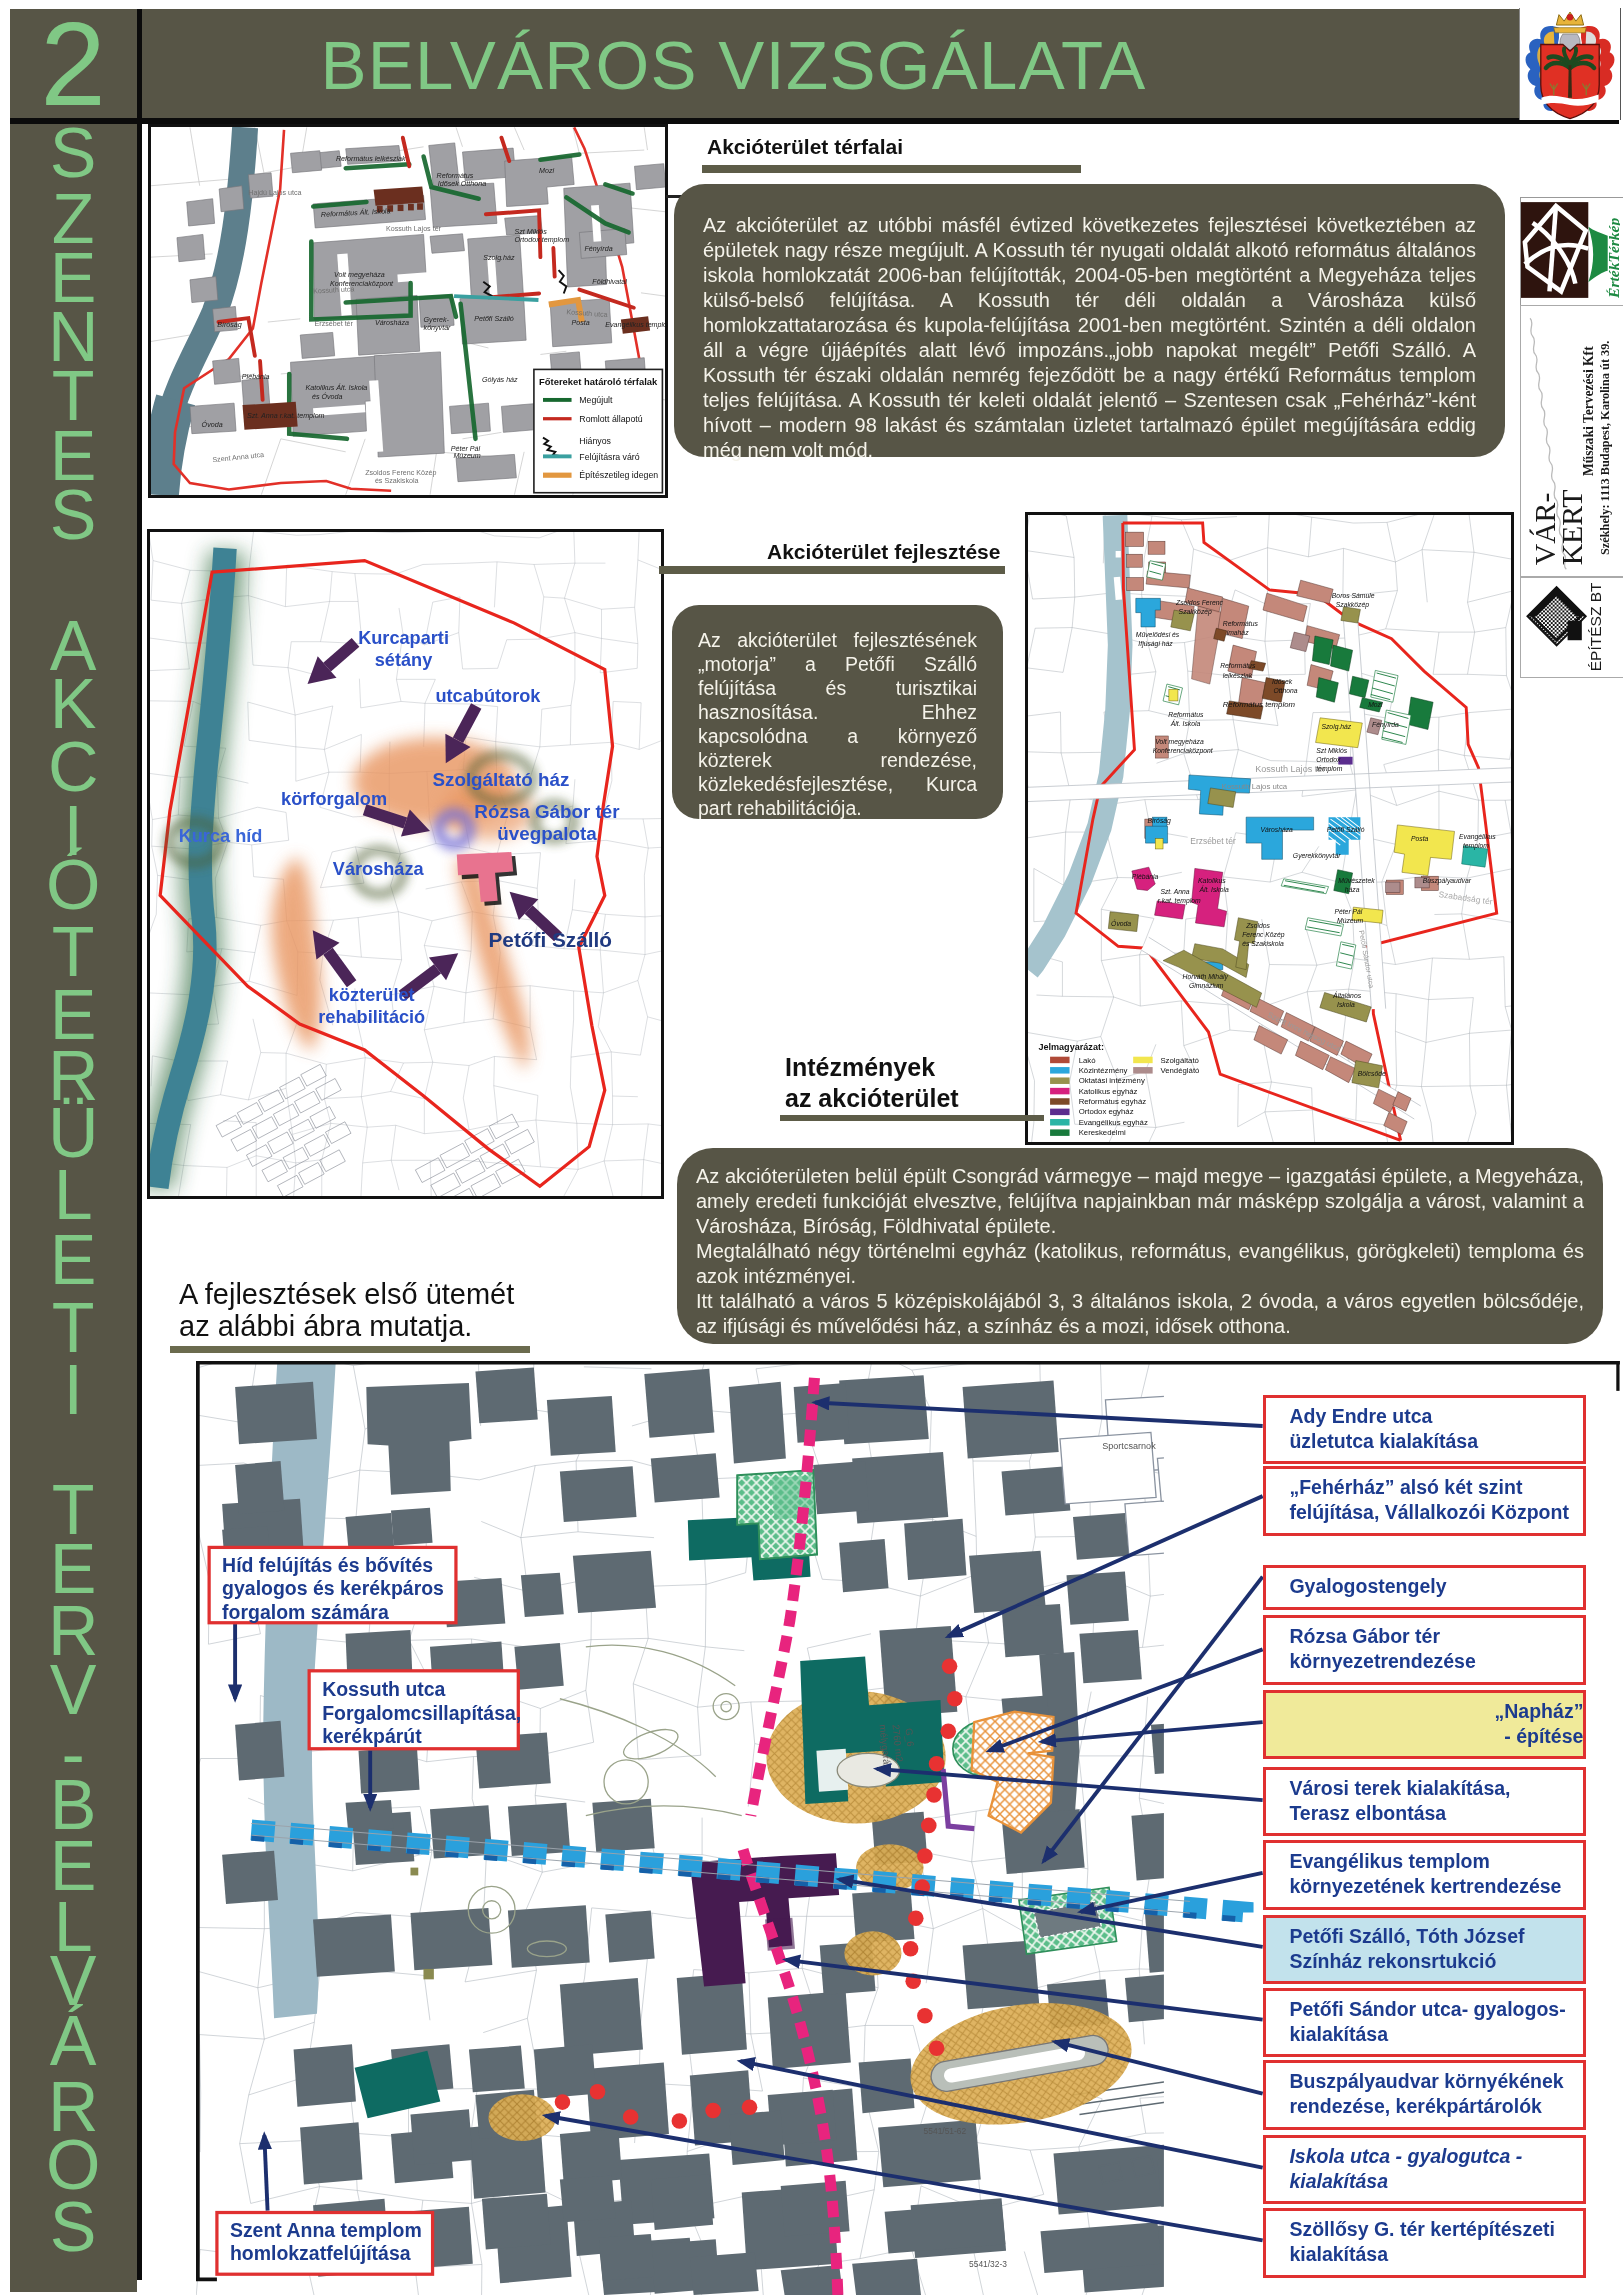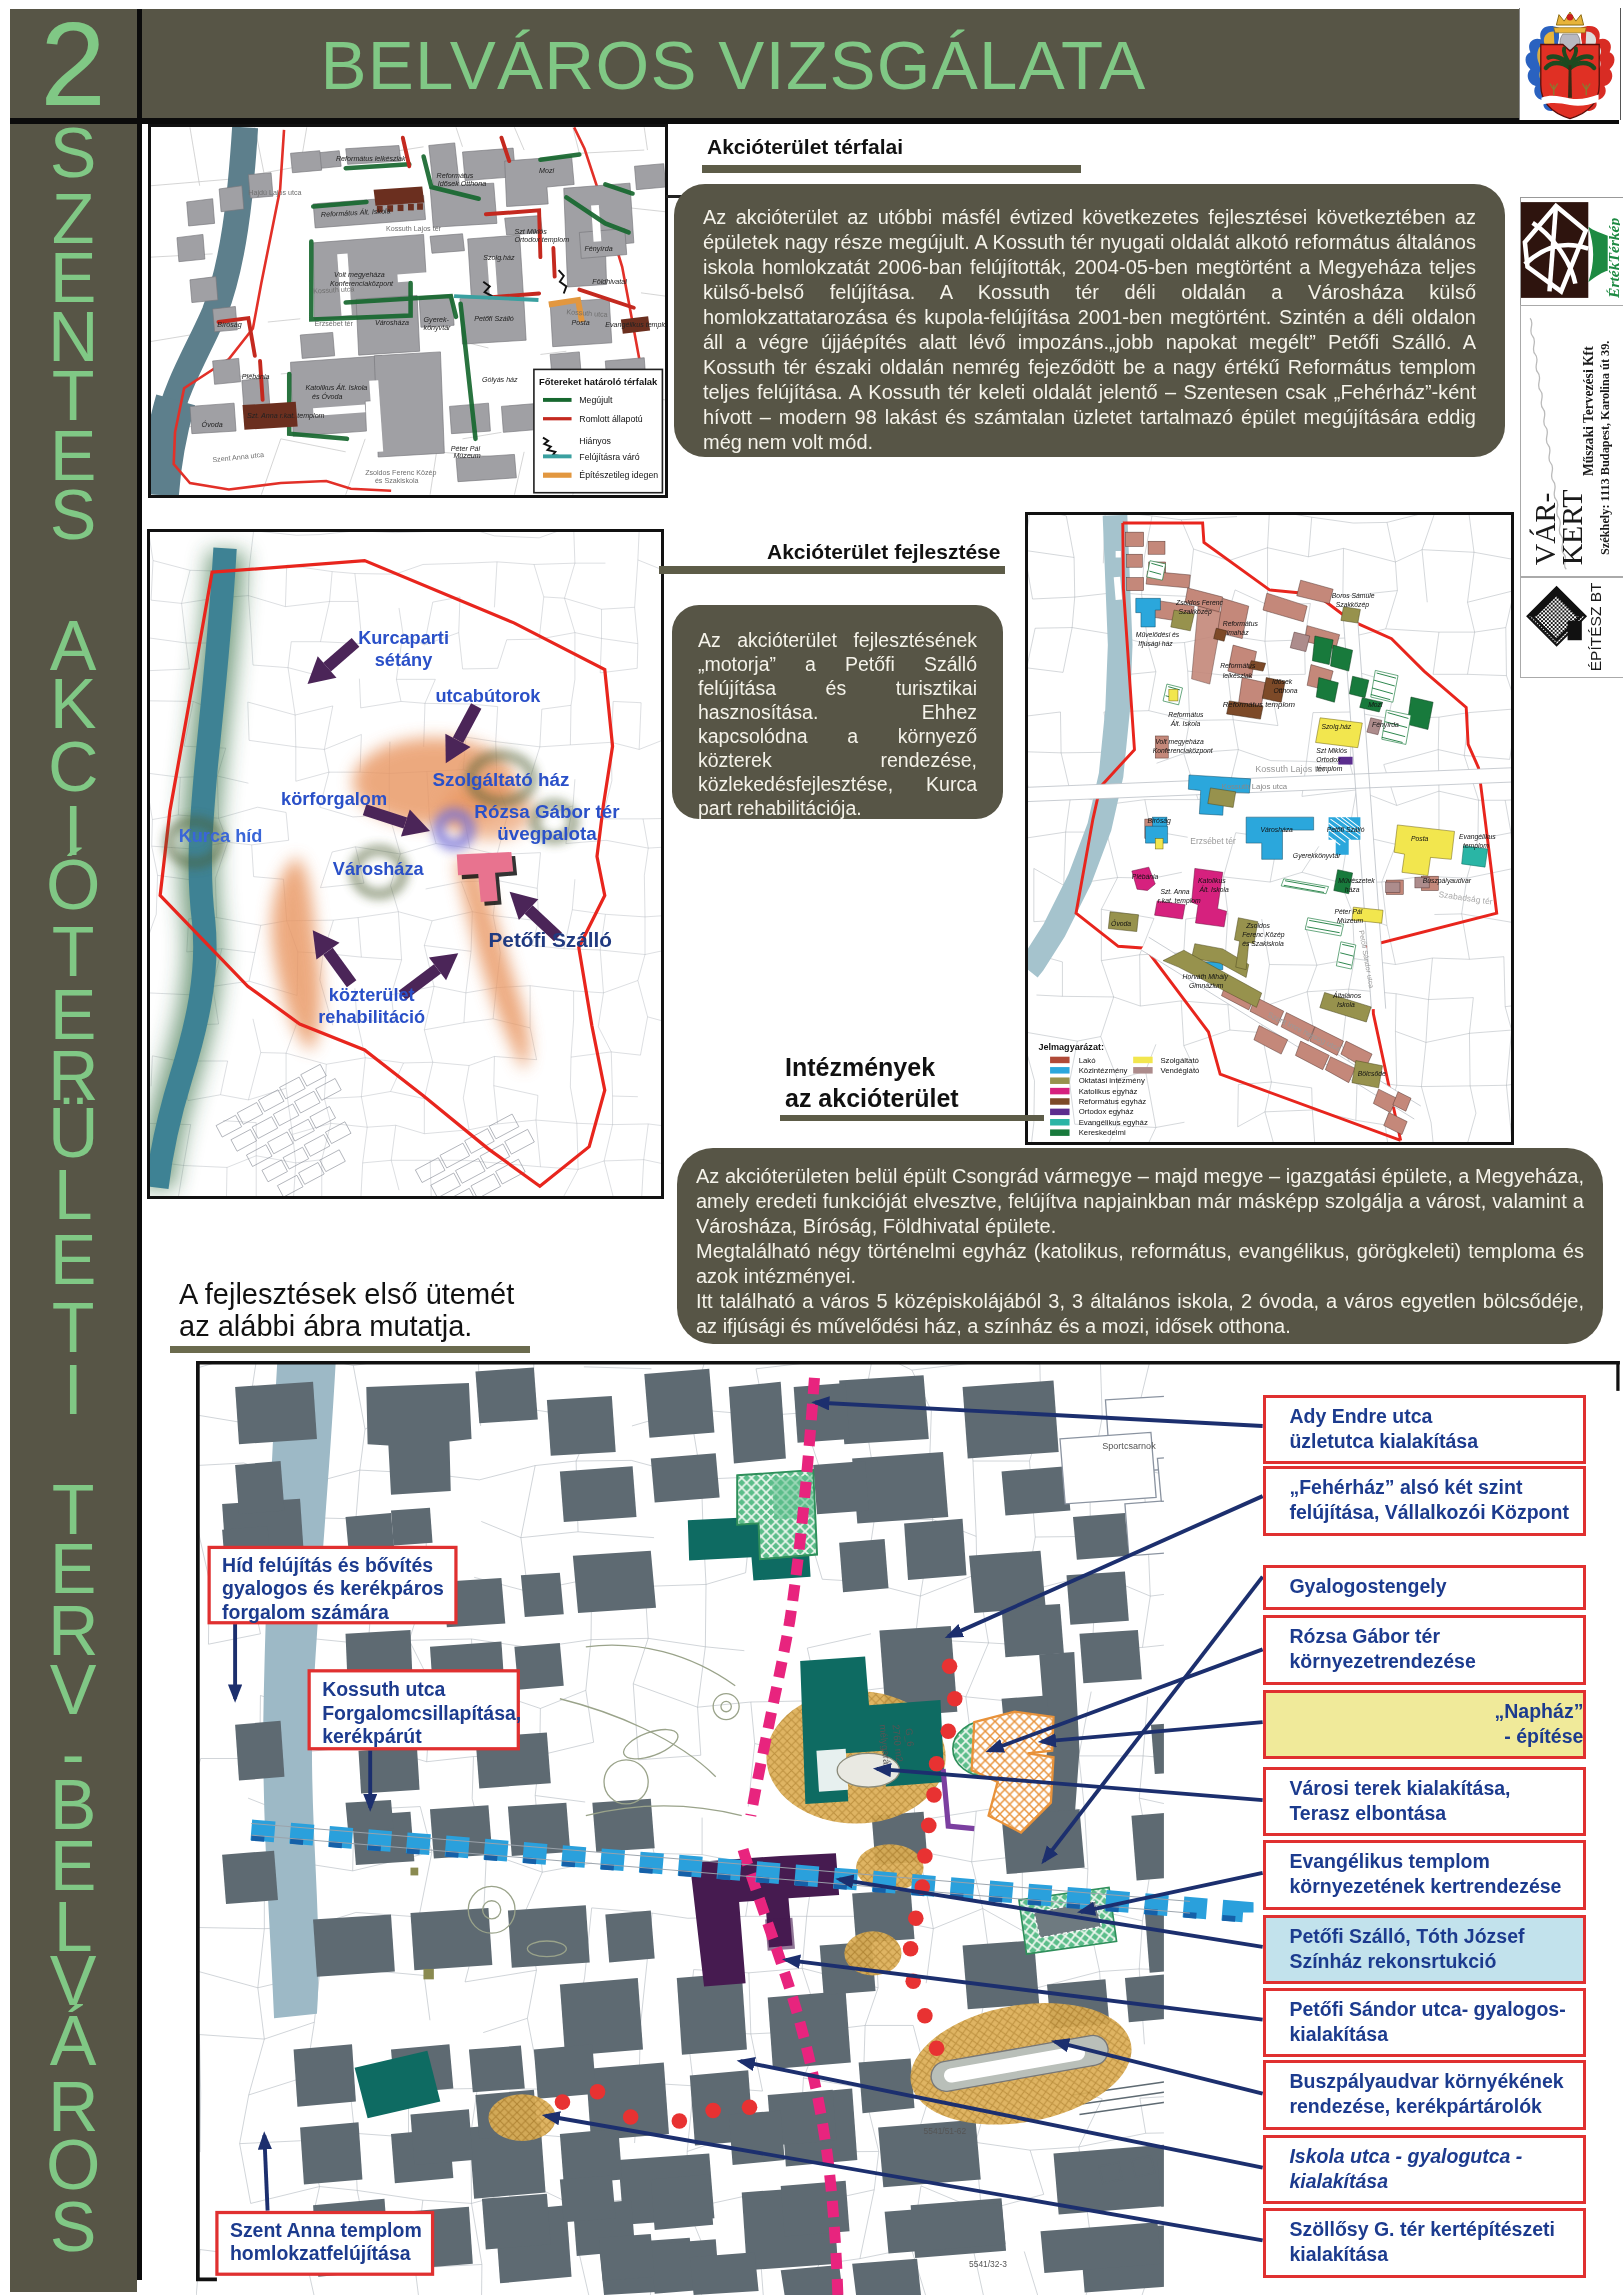--- a/index.html
+++ b/index.html
@@ -271,21 +271,21 @@
 </g>
 </svg>
 </div>
 
 <div class="abs" style="left:666px;top:195px;width:40px;height:2.6px;background:#222;"></div>
 
 <div class="abs hdr" style="left:707px;top:135px;">Akcióterület térfalai</div>
 
 <div class="bar" style="left:702px;top:165px;width:379px;height:7.8px;"></div>
 
-<div class="obox" style="left:674px;top:184px;width:831px;height:273px;border-radius:31px;padding:21px 29px;box-sizing:border-box;">
+<div class="obox" style="left:674px;top:184px;width:831px;height:273px;border-radius:31px;padding:29px 29px;box-sizing:border-box;">
 <p>Az akcióterület az utóbbi másfél évtized következetes fejlesztései következtében az épületek nagy része megújult. A Kossuth tér nyugati oldalát alkotó református általános iskola homlokzatát 2006-ban felújították, 2004-05-ben megtörtént a Megyeháza teljes külső-belső felújítása. A Kossuth tér déli oldalán a Városháza külső homlokzattatarozása és kupola-felújítása 2001-ben megtörtént. Szintén a déli oldalon áll a végre újjáépítés alatt lévő impozáns.„jobb napokat megélt” Petőfi Szálló. A Kossuth tér északi oldalán nemrég fejeződött be a nagy értékű Református templom teljes felújítása. A Kossuth tér keleti oldalát jelentő – Szentesen csak „Fehérház”-ként hívott – modern 98 lakást és számtalan üzletet tartalmazó épület megújítására eddig még nem volt mód.</p>
 </div>
 
 <div class="abs" id="logo1" style="left:1520px;top:197px;width:102px;height:107px;border:1.3px solid #999;background:#fff;">
 <svg width="99" height="104" viewBox="0 0 153 160">
 <rect x="0" y="6" width="104" height="148" fill="#2e140e"></rect>
 <g stroke="#fff" stroke-width="7" fill="none">
 <path d="M6,68 L54,12 L100,50 L62,144 L10,106 Z"></path>
 <path d="M54,12 L44,144"></path>
 <path d="M6,102 C36,74 70,66 104,78"></path>

